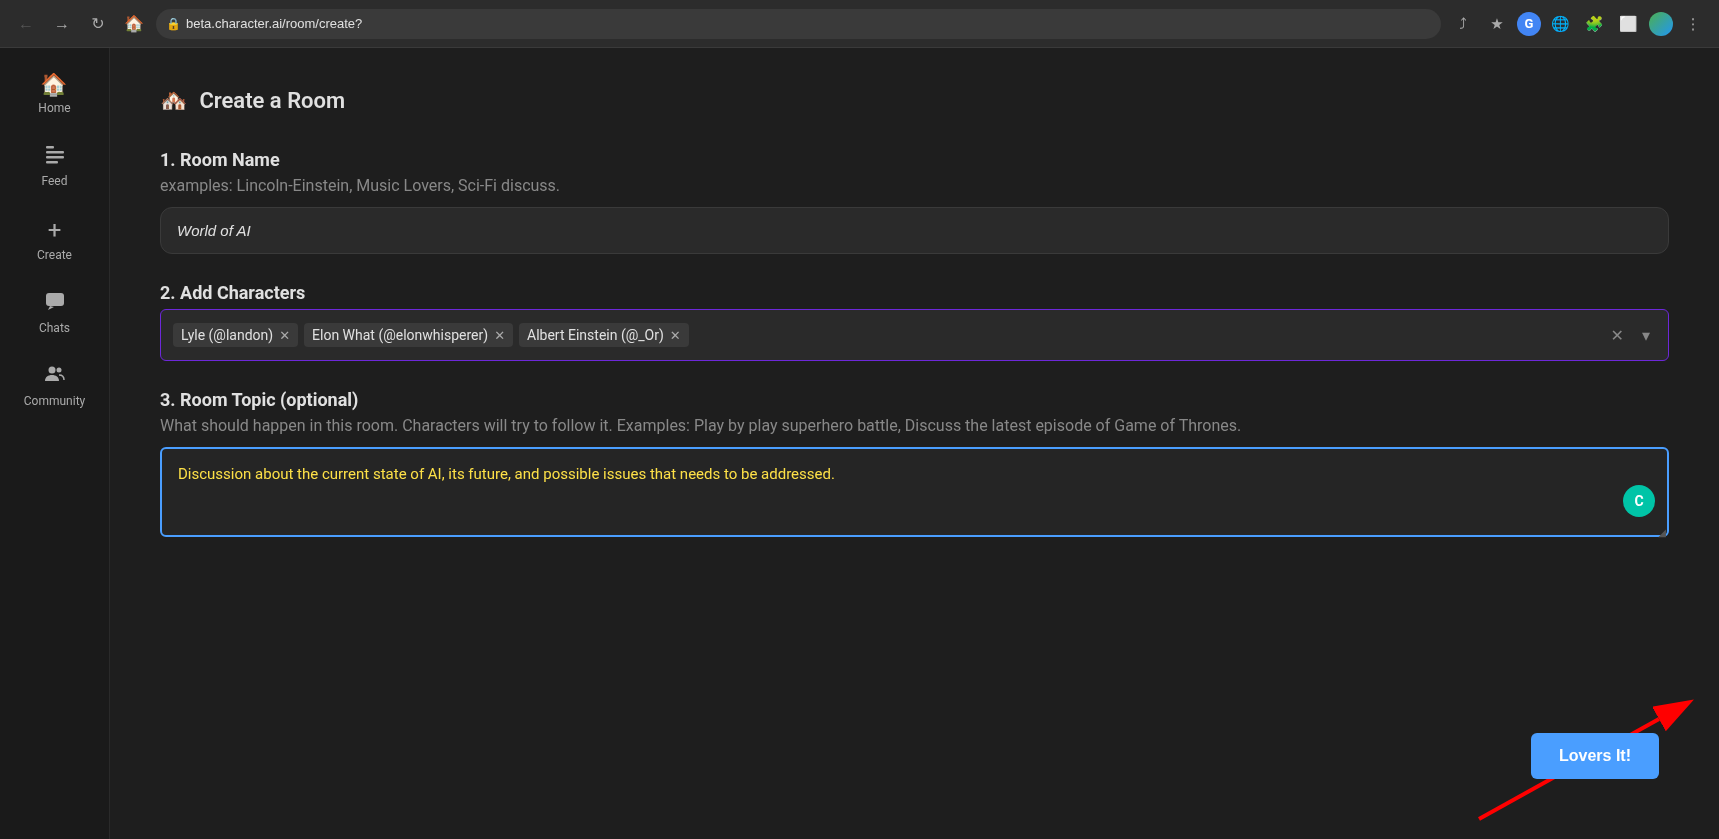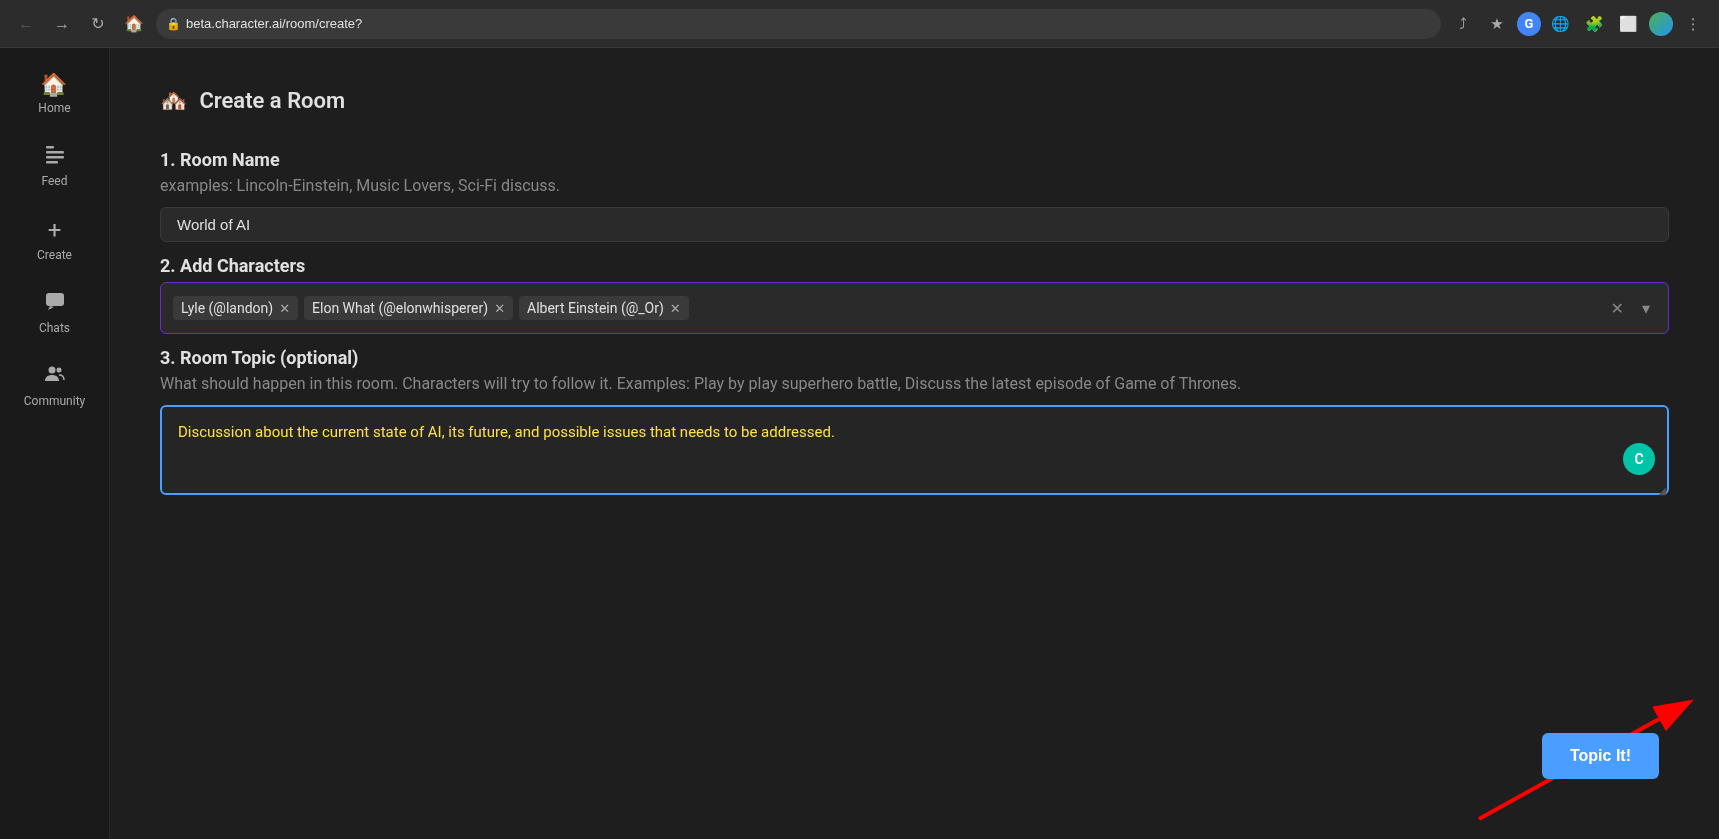--- a/index.html
+++ b/index.html
@@ -150,44 +150,45 @@
     }
     .page-header-title {
       font-size: 22px;
       font-weight: 600;
       color: #e0e0e0;
       text-align: right;
     }
 
     
     .form-section {
-      margin-bottom: 13px;
+      margin-bottom: 28px;
     }
     .section-title {
       font-size: 18px;
       font-weight: 700;
       color: #e0e0e0;
       margin-bottom: 6px;
     }
     .section-subtitle {
       font-size: 16px;
       color: #888;
       margin-bottom: 12px;
     }
 
     
     .text-input {
       width: 100%;
       background: #2a2a2a;
       border: 1px solid #3a3a3a;
-      border-radius: 6px;
-      padding: 8px 16px;
+      border-radius: 12px;
+      padding: 14px 16px;
       color: #e0e0e0;
       font-size: 15px;
       outline: none;
+      font-style: italic;
     }
 
     
     .tags-input-container {
       background: #2a2a2a;
       border: 1px solid #6d28d9;
       border-radius: 6px;
       padding: 8px 12px;
       display: flex;
       align-items: center;
@@ -408,21 +409,21 @@
       <div class="topic-textarea-wrapper">
         <textarea class="topic-textarea" style="">Discussion about the current state of AI, its future, and possible issues that needs to be addressed.</textarea>
         <div class="topic-avatar">C</div>
         <span class="textarea-resize-handle">◢</span>
       </div>
     </div>
 
   </main>
 </div>
 
-<button class="create-btn">Topic It!</button>
+<button class="create-btn">Lovers It!</button>
 
 <svg class="arrow-annotation" viewBox="0 0 300 200">
   <defs>
     <marker id="arrowhead" markerWidth="10" markerHeight="7" refX="0" refY="3.5" orient="auto">
       <polygon points="0 0, 10 3.5, 0 7" fill="red"></polygon>
     </marker>
   </defs>
   <line x1="60" y1="180" x2="240" y2="80" stroke="red" stroke-width="4" marker-end="url(#arrowhead)"></line>
 </svg>
 

